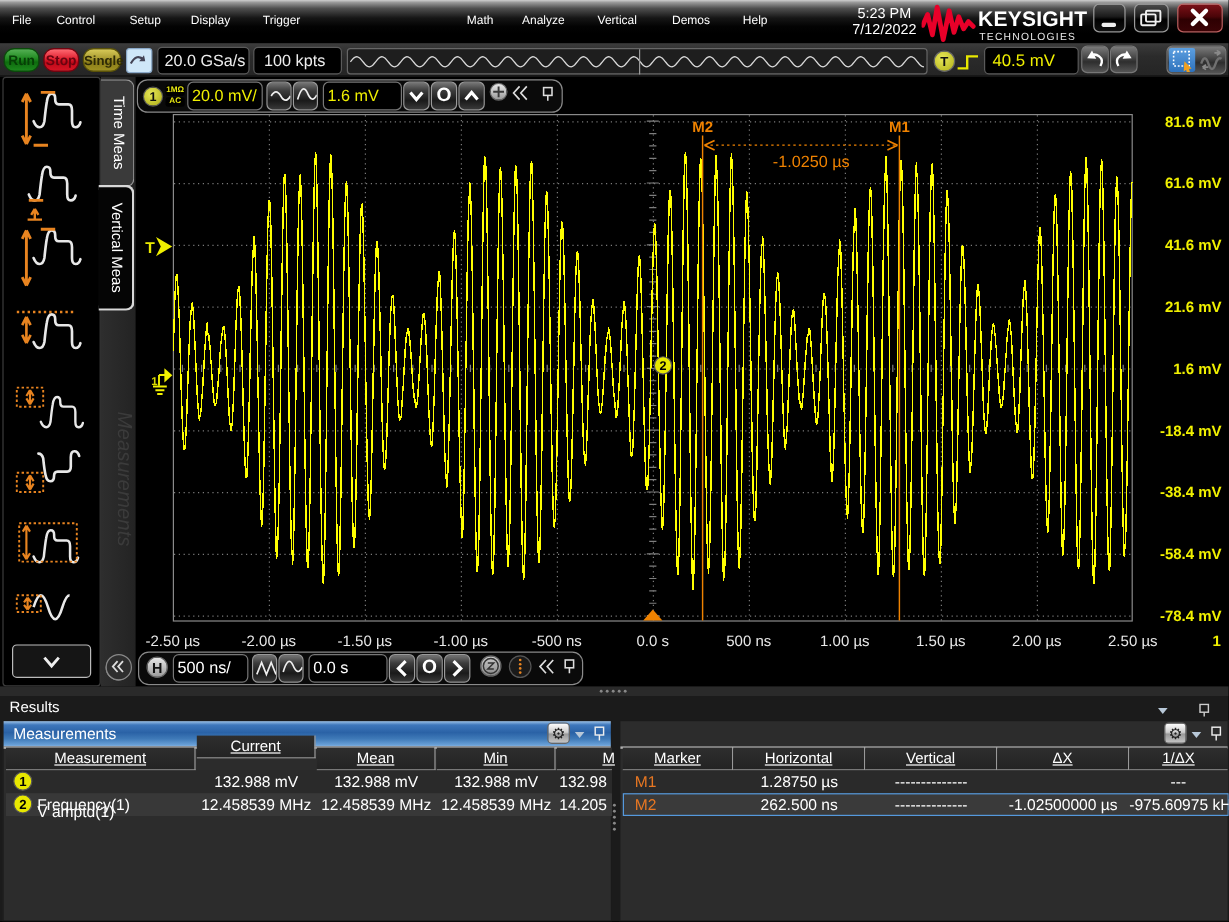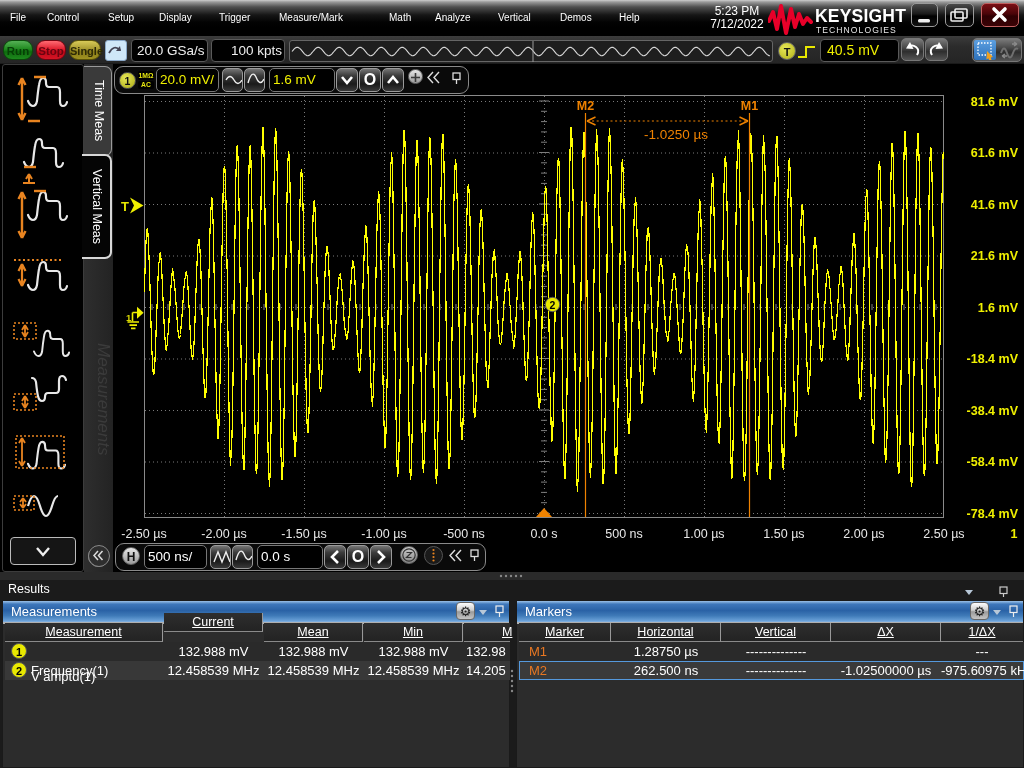--- a/index.html
+++ b/index.html
@@ -37,21 +37,20 @@
 </style>
 </head>
 <body>
 <div id="stage">
 <div class="abs" id="topbar"></div>
 <span class="menu" style="left:10px;">File</span>
 <span class="menu" style="left:47px;">Control</span>
 <span class="menu" style="left:108px;">Setup</span>
 <span class="menu" style="left:159px;">Display</span>
 <span class="menu" style="left:219px;">Trigger</span>
-<span class="menu" style="left:279px;">Measure/Mark</span>
 <span class="menu" style="left:389px;">Math</span>
 <span class="menu" style="left:435px;">Analyze</span>
 <span class="menu" style="left:498px;">Vertical</span>
 <span class="menu" style="left:560px;">Demos</span>
 <span class="menu" style="left:619px;">Help</span>
 <div id="clock">5:23 PM<br>7/12/2022</div>
 <svg class="abs" style="left:768px;top:2px;" width="46" height="34" viewBox="0 0 46 34">
  <path d="M1,19 L5,10 L9,27 L13,4 L18,31 L23,7 L27,25 L31,12 L35,22 L39,16 L43,20" fill="none" stroke="#e80029" stroke-width="4" stroke-linejoin="round" stroke-linecap="round"></path>
 </svg>
 <div class="abs" style="left:815px;top:6px;color:#fff;font-size:17.5px;font-weight:bold;letter-spacing:0.2px;">KEYSIGHT</div>
@@ -70,21 +69,21 @@
 
 <div class="pill" style="left:3px;width:30px;background:linear-gradient(180deg,#55b055 0,#1f8a1f 45%,#0e6b0e 60%,#1d8a1d 100%);border:1px solid #0a4a0a;color:#064006;">Run</div>
 <div class="pill" style="left:36px;width:30px;background:linear-gradient(180deg,#ff6a72 0,#e02030 45%,#c00818 60%,#d41525 100%);border:1px solid #700410;color:#6a0410;">Stop</div>
 <div class="pill" style="left:69px;width:32px;background:linear-gradient(180deg,#d8ca58 0,#a89a30 45%,#8a7c18 60%,#a09222 100%);border:1px solid #5a5208;color:#2e2a06;font-size:11px;">Single</div>
 <div class="abs" style="left:105px;top:40px;width:22px;height:21px;background:#cfe7f8;border:1px solid #8aa8c8;border-radius:3px;">
  <svg width="20" height="19">
         <path d="M3,12 q5,-9 11,-3" fill="none" stroke="#445" stroke-width="1.8"></path>
         <path d="M14,5 l1,5 l-5,0 z" fill="#445"></path>
       </svg></div>
 <div class="blkfield" style="left:131px;top:39px;width:77px;height:23px;font-size:13.5px;line-height:21px;padding-left:5px;">20.0 GSa/s</div>
-<div class="blkfield" style="left:211px;top:39px;width:74px;height:23px;font-size:13.5px;line-height:21px;padding-left:19px;">100 kpts</div>
+<div class="blkfield" style="left:211px;top:39px;width:74px;height:23px;font-size:13.5px;line-height:21px;padding-left:8px;">100 kpts</div>
 <div class="abs" style="left:289px;top:40px;width:484px;height:22px;background:#1e1e1e;border:1px solid #666;border-radius:3px;"></div>
 <svg class="abs" style="left:0;top:0;" width="1024" height="64">
  <polyline points="292.0,51.5 293.0,50.3 294.0,49.1 295.0,48.2 296.0,47.6 297.0,47.3 298.0,47.4 299.0,47.9 300.0,48.6 301.0,49.7 302.0,50.9 303.0,52.1 304.0,53.3 305.0,54.4 306.0,55.1 307.0,55.6 308.0,55.7 309.0,55.4 310.0,54.8 311.0,53.9 312.0,52.7 313.0,51.5 314.0,50.3 315.0,49.1 316.0,48.2 317.0,47.6 318.0,47.3 319.0,47.4 320.0,47.9 321.0,48.6 322.0,49.7 323.0,50.9 324.0,52.1 325.0,53.3 326.0,54.4 327.0,55.1 328.0,55.6 329.0,55.7 330.0,55.4 331.0,54.8 332.0,53.9 333.0,52.7 334.0,51.5 335.0,50.3 336.0,49.1 337.0,48.2 338.0,47.6 339.0,47.3 340.0,47.4 341.0,47.9 342.0,48.6 343.0,49.7 344.0,50.9 345.0,52.1 346.0,53.3 347.0,54.4 348.0,55.1 349.0,55.6 350.0,55.7 351.0,55.4 352.0,54.8 353.0,53.9 354.0,52.7 355.0,51.5 356.0,50.3 357.0,49.1 358.0,48.2 359.0,47.6 360.0,47.3 361.0,47.4 362.0,47.9 363.0,48.6 364.0,49.7 365.0,50.9 366.0,52.1 367.0,53.3 368.0,54.4 369.0,55.1 370.0,55.6 371.0,55.7 372.0,55.4 373.0,54.8 374.0,53.9 375.0,52.7 376.0,51.5 377.0,50.3 378.0,49.1 379.0,48.2 380.0,47.6 381.0,47.3 382.0,47.4 383.0,47.9 384.0,48.6 385.0,49.7 386.0,50.9 387.0,52.1 388.0,53.3 389.0,54.4 390.0,55.1 391.0,55.6 392.0,55.7 393.0,55.4 394.0,54.8 395.0,53.9 396.0,52.7 397.0,51.5 398.0,50.3 399.0,49.1 400.0,48.2 401.0,47.6 402.0,47.3 403.0,47.4 404.0,47.9 405.0,48.6 406.0,49.7 407.0,50.9 408.0,52.1 409.0,53.3 410.0,54.4 411.0,55.1 412.0,55.6 413.0,55.7 414.0,55.4 415.0,54.8 416.0,53.9 417.0,52.7 418.0,51.5 419.0,50.3 420.0,49.1 421.0,48.2 422.0,47.6 423.0,47.3 424.0,47.4 425.0,47.9 426.0,48.6 427.0,49.7 428.0,50.9 429.0,52.1 430.0,53.3 431.0,54.4 432.0,55.1 433.0,55.6 434.0,55.7 435.0,55.4 436.0,54.8 437.0,53.9 438.0,52.7 439.0,51.5 440.0,50.3 441.0,49.1 442.0,48.2 443.0,47.6 444.0,47.3 445.0,47.4 446.0,47.9 447.0,48.6 448.0,49.7 449.0,50.9 450.0,52.1 451.0,53.3 452.0,54.4 453.0,55.1 454.0,55.6 455.0,55.7 456.0,55.4 457.0,54.8 458.0,53.9 459.0,52.7 460.0,51.5 461.0,50.3 462.0,49.1 463.0,48.2 464.0,47.6 465.0,47.3 466.0,47.4 467.0,47.9 468.0,48.6 469.0,49.7 470.0,50.9 471.0,52.1 472.0,53.3 473.0,54.4 474.0,55.1 475.0,55.6 476.0,55.7 477.0,55.4 478.0,54.8 479.0,53.9 480.0,52.7 481.0,51.5 482.0,50.3 483.0,49.1 484.0,48.2 485.0,47.6 486.0,47.3 487.0,47.4 488.0,47.9 489.0,48.6 490.0,49.7 491.0,50.9 492.0,52.1 493.0,53.3 494.0,54.4 495.0,55.1 496.0,55.6 497.0,55.7 498.0,55.4 499.0,54.8 500.0,53.9 501.0,52.7 502.0,51.5 503.0,50.3 504.0,49.1 505.0,48.2 506.0,47.6 507.0,47.3 508.0,47.4 509.0,47.9 510.0,48.6 511.0,49.7 512.0,50.9 513.0,52.1 514.0,53.3 515.0,54.4 516.0,55.1 517.0,55.6 518.0,55.7 519.0,55.4 520.0,54.8 521.0,53.9 522.0,52.7 523.0,51.5 524.0,50.3 525.0,49.1 526.0,48.2 527.0,47.6 528.0,47.3 529.0,47.4 530.0,47.9 531.0,48.6 532.0,49.7 533.0,50.9 534.0,52.1 535.0,53.3 536.0,54.4 537.0,55.1 538.0,55.6 539.0,55.7 540.0,55.4 541.0,54.8 542.0,53.9 543.0,52.7 544.0,51.5 545.0,50.3 546.0,49.1 547.0,48.2 548.0,47.6 549.0,47.3 550.0,47.4 551.0,47.9 552.0,48.6 553.0,49.7 554.0,50.9 555.0,52.1 556.0,53.3 557.0,54.4 558.0,55.1 559.0,55.6 560.0,55.7 561.0,55.4 562.0,54.8 563.0,53.9 564.0,52.7 565.0,51.5 566.0,50.3 567.0,49.1 568.0,48.2 569.0,47.6 570.0,47.3 571.0,47.4 572.0,47.9 573.0,48.6 574.0,49.7 575.0,50.9 576.0,52.1 577.0,53.3 578.0,54.4 579.0,55.1 580.0,55.6 581.0,55.7 582.0,55.4 583.0,54.8 584.0,53.9 585.0,52.7 586.0,51.5 587.0,50.3 588.0,49.1 589.0,48.2 590.0,47.6 591.0,47.3 592.0,47.4 593.0,47.9 594.0,48.6 595.0,49.7 596.0,50.9 597.0,52.1 598.0,53.3 599.0,54.4 600.0,55.1 601.0,55.6 602.0,55.7 603.0,55.4 604.0,54.8 605.0,53.9 606.0,52.7 607.0,51.5 608.0,50.3 609.0,49.1 610.0,48.2 611.0,47.6 612.0,47.3 613.0,47.4 614.0,47.9 615.0,48.6 616.0,49.7 617.0,50.9 618.0,52.1 619.0,53.3 620.0,54.4 621.0,55.1 622.0,55.6 623.0,55.7 624.0,55.4 625.0,54.8 626.0,53.9 627.0,52.7 628.0,51.5 629.0,50.3 630.0,49.1 631.0,48.2 632.0,47.6 633.0,47.3 634.0,47.4 635.0,47.9 636.0,48.6 637.0,49.7 638.0,50.9 639.0,52.1 640.0,53.3 641.0,54.4 642.0,55.1 643.0,55.6 644.0,55.7 645.0,55.4 646.0,54.8 647.0,53.9 648.0,52.7 649.0,51.5 650.0,50.3 651.0,49.1 652.0,48.2 653.0,47.6 654.0,47.3 655.0,47.4 656.0,47.9 657.0,48.6 658.0,49.7 659.0,50.9 660.0,52.1 661.0,53.3 662.0,54.4 663.0,55.1 664.0,55.6 665.0,55.7 666.0,55.4 667.0,54.8 668.0,53.9 669.0,52.7 670.0,51.5 671.0,50.3 672.0,49.1 673.0,48.2 674.0,47.6 675.0,47.3 676.0,47.4 677.0,47.9 678.0,48.6 679.0,49.7 680.0,50.9 681.0,52.1 682.0,53.3 683.0,54.4 684.0,55.1 685.0,55.6 686.0,55.7 687.0,55.4 688.0,54.8 689.0,53.9 690.0,52.7 691.0,51.5 692.0,50.3 693.0,49.1 694.0,48.2 695.0,47.6 696.0,47.3 697.0,47.4 698.0,47.9 699.0,48.6 700.0,49.7 701.0,50.9 702.0,52.1 703.0,53.3 704.0,54.4 705.0,55.1 706.0,55.6 707.0,55.7 708.0,55.4 709.0,54.8 710.0,53.9 711.0,52.7 712.0,51.5 713.0,50.3 714.0,49.1 715.0,48.2 716.0,47.6 717.0,47.3 718.0,47.4 719.0,47.9 720.0,48.6 721.0,49.7 722.0,50.9 723.0,52.1 724.0,53.3 725.0,54.4 726.0,55.1 727.0,55.6 728.0,55.7 729.0,55.4 730.0,54.8 731.0,53.9 732.0,52.7 733.0,51.5 734.0,50.3 735.0,49.1 736.0,48.2 737.0,47.6 738.0,47.3 739.0,47.4 740.0,47.9 741.0,48.6 742.0,49.7 743.0,50.9 744.0,52.1 745.0,53.3 746.0,54.4 747.0,55.1 748.0,55.6 749.0,55.7 750.0,55.4 751.0,54.8 752.0,53.9 753.0,52.7 754.0,51.5 755.0,50.3 756.0,49.1 757.0,48.2 758.0,47.6 759.0,47.3 760.0,47.4 761.0,47.9 762.0,48.6 763.0,49.7 764.0,50.9 765.0,52.1 766.0,53.3 767.0,54.4 768.0,55.1 769.0,55.6 770.0,55.7" fill="none" stroke="#d8d8d8" stroke-width="1.1"></polyline>
  <line x1="533" y1="41" x2="533" y2="62" stroke="#9a9a9a" stroke-width="1"></line>
 </svg>
 <div class="abs" style="left:778px;top:42px;width:18px;height:18px;border-radius:50%;background:radial-gradient(circle at 40% 35%,#e8e858,#b0b018);border:1px solid #666;color:#111;font-size:11px;font-weight:bold;text-align:center;line-height:18px;">T</div>
 <svg class="abs" style="left:796px;top:42px;" width="24" height="19">
       <path d="M2,15 h8 v-10 h9" fill="none" stroke="#e8e800" stroke-width="2"></path>
     </svg>
 <div class="blkfield" style="left:820px;top:39px;width:79px;height:23px;color:#f0f000;font-size:14px;line-height:21px;padding-left:6px;">40.5 mV</div>
@@ -323,21 +322,20 @@
  <div class="tcell" style="left:463px;top:60px;text-align:left;">14.205</div>
  <div class="gearbtn" style="right:34px;top:1px;">⚙</div>
  <svg class="abs" style="right:2px;top:4px;" width="30" height="14">
         <path d="M2,5 l4,5 l4,-5 z" fill="#b8c8d8"></path>
         <rect x="19" y="1" width="7" height="6.5" fill="none" stroke="#eee" stroke-width="1.2"></rect>
         <line x1="22.5" y1="7.5" x2="22.5" y2="12" stroke="#eee" stroke-width="1.2"></line>
       </svg>
 </div>
 
 <div class="panel" style="left:516px;top:600px;width:508px;height:168px;">
- <div class="phead">Markers</div>
  <div class="abs" style="left:0;top:21px;width:506px;height:1.5px;background:#b0b0b0;"></div>
  <div class="thead" style="left:2px;top:22px;width:92px;border-right:1.5px solid #999;">Marker</div>
  <div class="thead" style="left:94px;top:22px;width:110px;border-right:1.5px solid #999;">Horizontal</div>
  <div class="thead" style="left:204px;top:22px;width:110px;border-right:1.5px solid #999;">Vertical</div>
  <div class="thead" style="left:314px;top:22px;width:110px;border-right:1.5px solid #999;">ΔX</div>
  <div class="thead" style="left:424px;top:22px;width:82px;">1/ΔX</div>
  <div class="abs" style="left:2px;top:41px;width:505px;height:19px;background:#2a2a2a;"></div>
  <div class="abs" style="left:2px;top:60px;width:505px;height:19px;background:#3a3a3a;border:1px solid #5599dd;"></div>
  <div class="tcell" style="left:12px;top:41px;color:#e87722;text-align:left;">M1</div>
  <div class="tcell" style="left:94px;top:41px;width:110px;">1.28750 µs</div>

